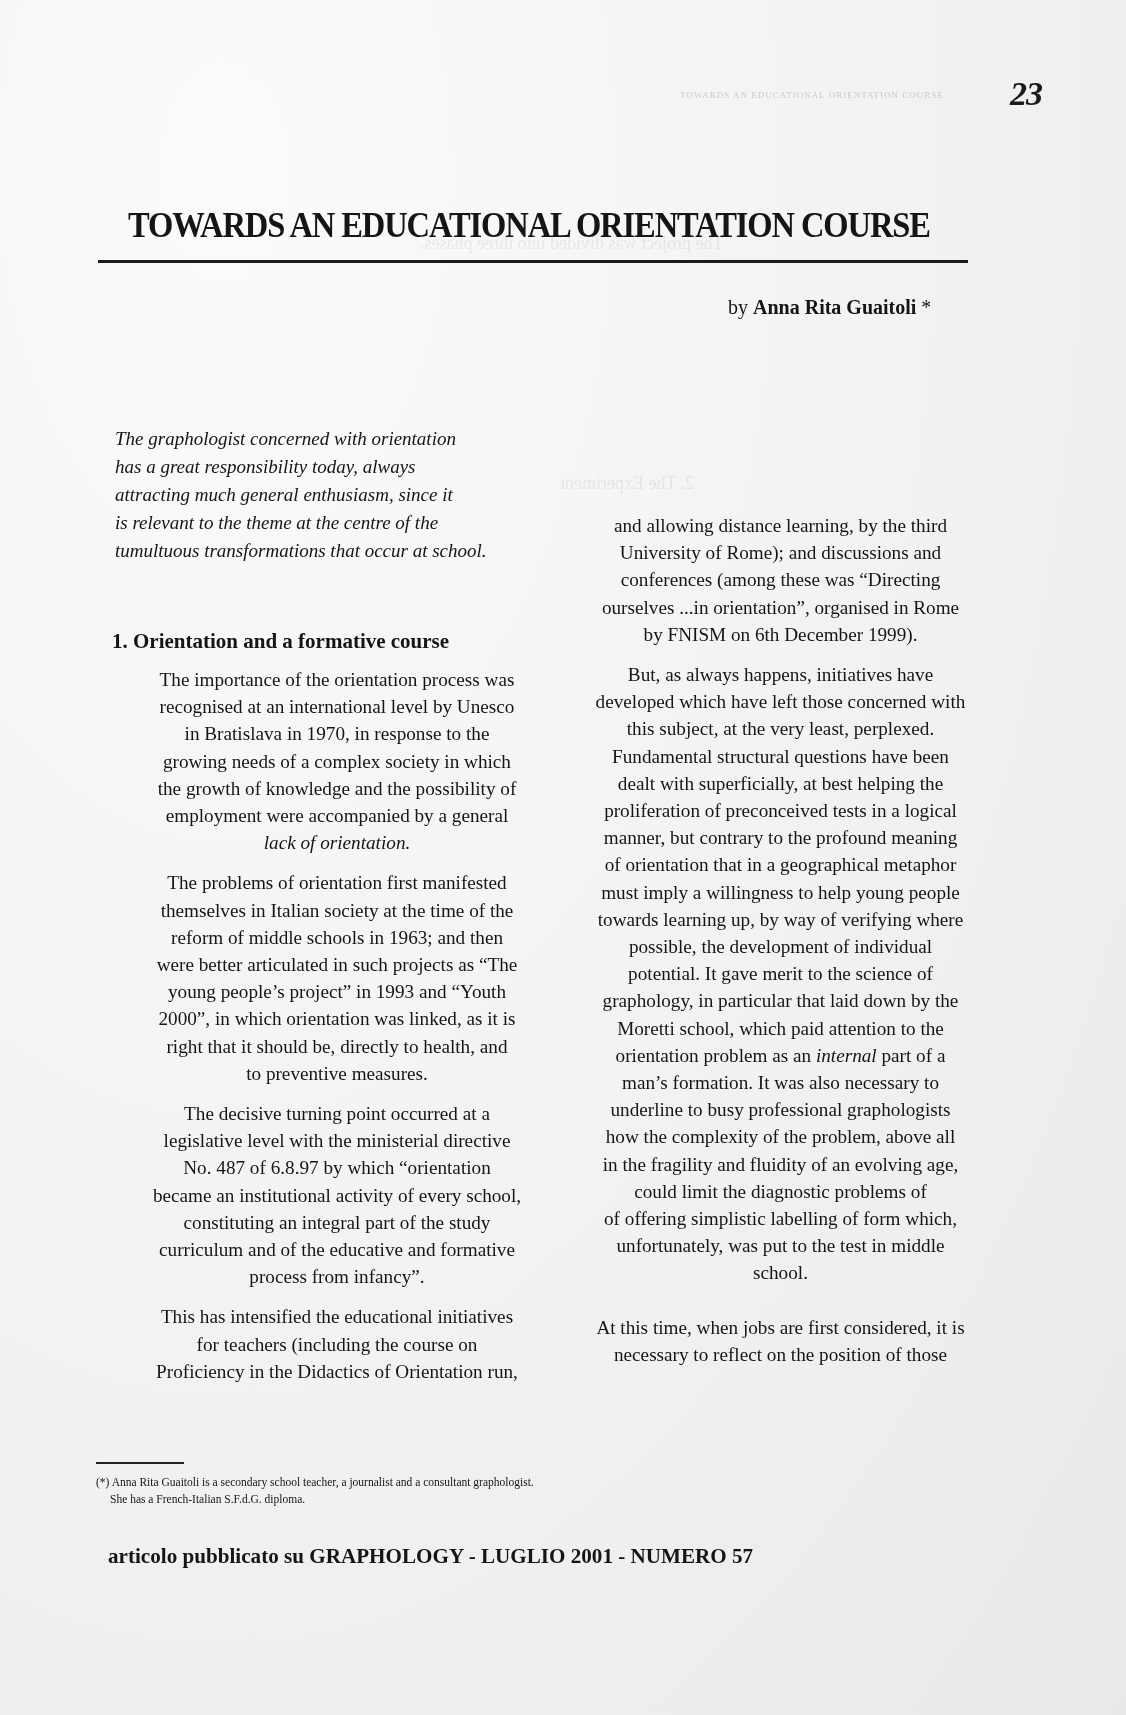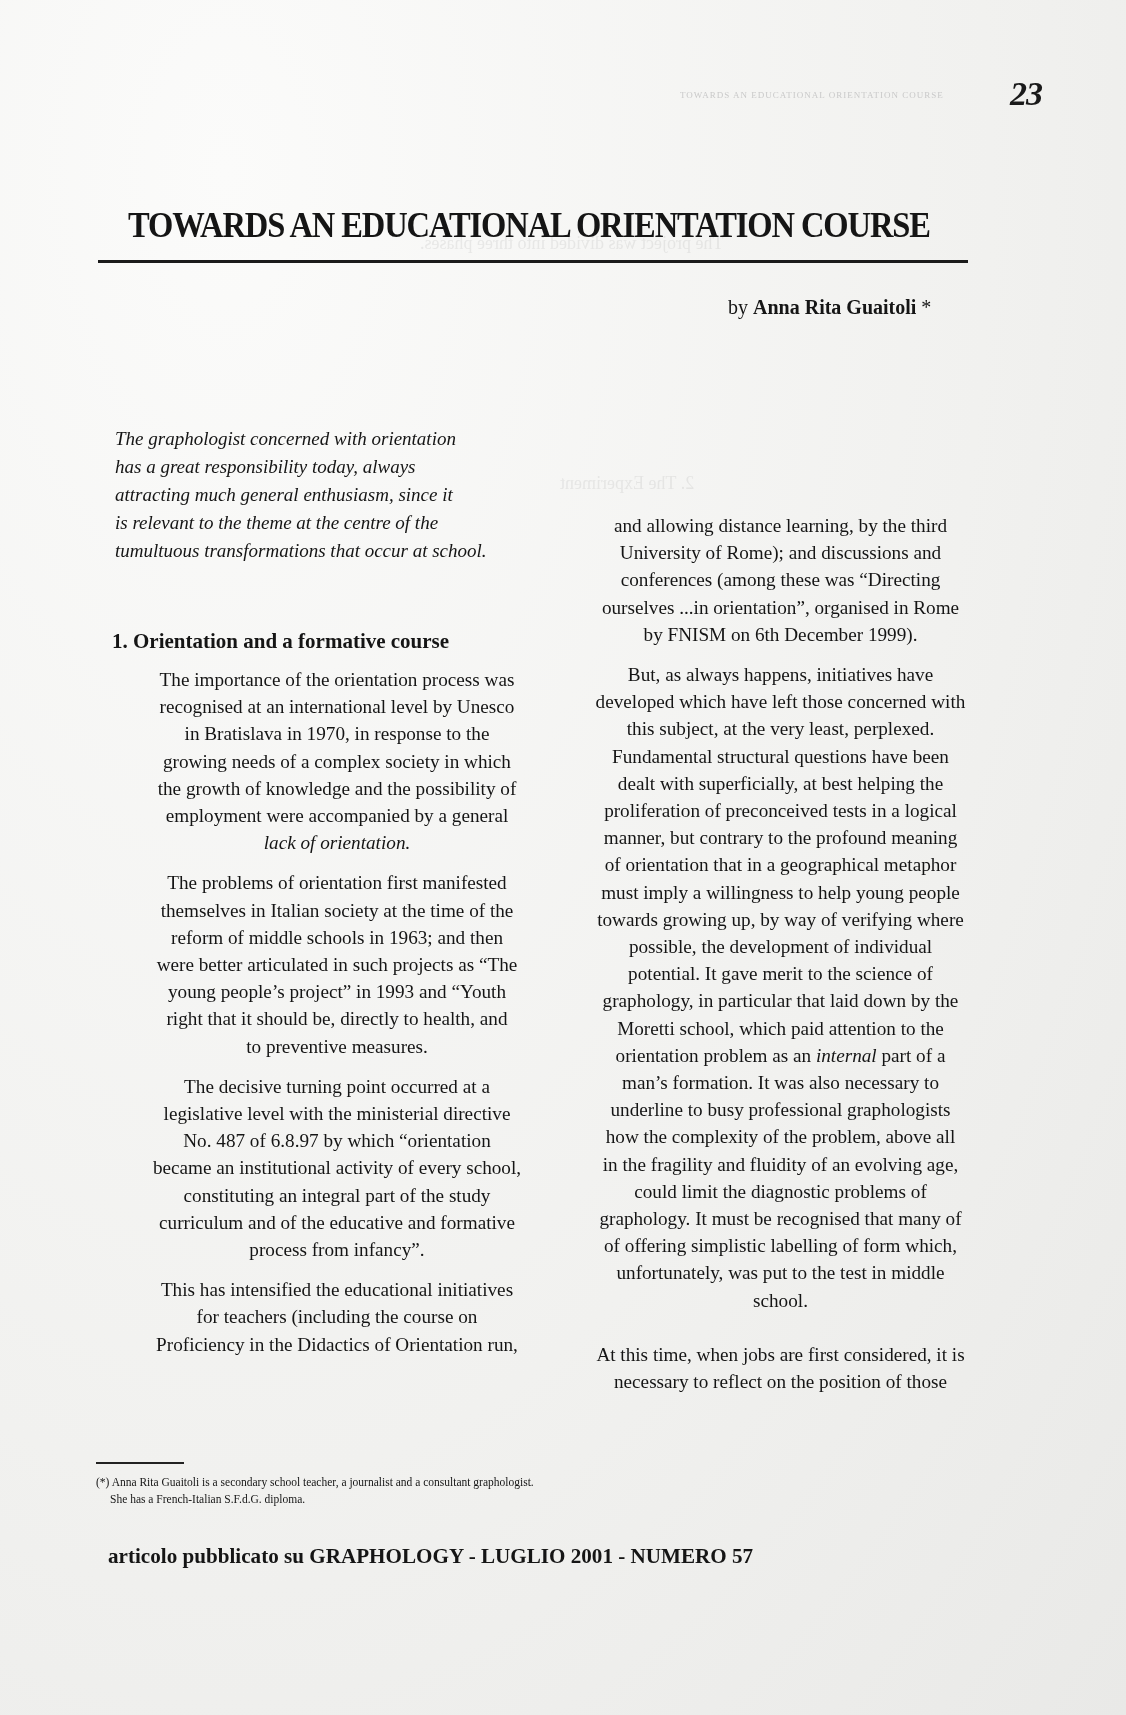--- a/index.html
+++ b/index.html
@@ -93,20 +93,21 @@
     <span class="line">the growth of knowledge and the possibility of</span>
     <span class="line">employment were accompanied by a general</span>
     <span class="line em">lack of orientation.</span>
   </p>
   <p style="margin-top:13px;">
     <span class="line">The problems of orientation first manifested</span>
     <span class="line">themselves in Italian society at the time of the</span>
     <span class="line">reform of middle schools in 1963; and then</span>
     <span class="line">were better articulated in such projects as “The</span>
     <span class="line">young people’s project” in 1993 and “Youth</span>
+    <span class="line">2000”, in which orientation was linked, as it is</span>
     <span class="line">right that it should be, directly to health, and</span>
     <span class="line">to preventive measures.</span>
   </p>
   <p style="margin-top:13px;">
     <span class="line">The decisive turning point occurred at a</span>
     <span class="line">legislative level with the ministerial directive</span>
     <span class="line">No. 487 of 6.8.97 by which “orientation</span>
     <span class="line">became an institutional activity of every school,</span>
     <span class="line">constituting an integral part of the study</span>
     <span class="line">curriculum and of the educative and formative</span>
@@ -130,32 +131,31 @@
   <p style="margin-top:13px;">
     <span class="line">But, as always happens, initiatives have</span>
     <span class="line">developed which have left those concerned with</span>
     <span class="line">this subject, at the very least, perplexed.</span>
     <span class="line">Fundamental structural questions have been</span>
     <span class="line">dealt with superficially, at best helping the</span>
     <span class="line">proliferation of preconceived tests in a logical</span>
     <span class="line">manner, but contrary to the profound meaning</span>
     <span class="line">of orientation that in a geographical metaphor</span>
     <span class="line">must imply a willingness to help young people</span>
-    <span class="line">towards growing up, by way of verifying where</span>
+    <span class="line">towards learning up, by way of verifying where</span>
     <span class="line">possible, the development of individual</span>
     <span class="line">potential. It gave merit to the science of</span>
     <span class="line">graphology, in particular that laid down by the</span>
     <span class="line">Moretti school, which paid attention to the</span>
     <span class="line"><span>orientation problem as an </span><span class="em">internal</span><span> part of a</span></span>
     <span class="line">man’s formation. It was also necessary to</span>
     <span class="line">underline to busy professional graphologists</span>
     <span class="line">how the complexity of the problem, above all</span>
     <span class="line">in the fragility and fluidity of an evolving age,</span>
     <span class="line">could limit the diagnostic problems of</span>
-    <span class="line">graphology. It must be recognised that many of</span>
     <span class="line">of offering simplistic labelling of form which,</span>
     <span class="line">unfortunately, was put to the test in middle</span>
     <span class="line">school.</span>
   </p>
   <p style="margin-top:27px;">
     <span class="line">At this time, when jobs are first considered, it is</span>
     <span class="line">necessary to reflect on the position of those</span>
   </p>
 </div>
 

